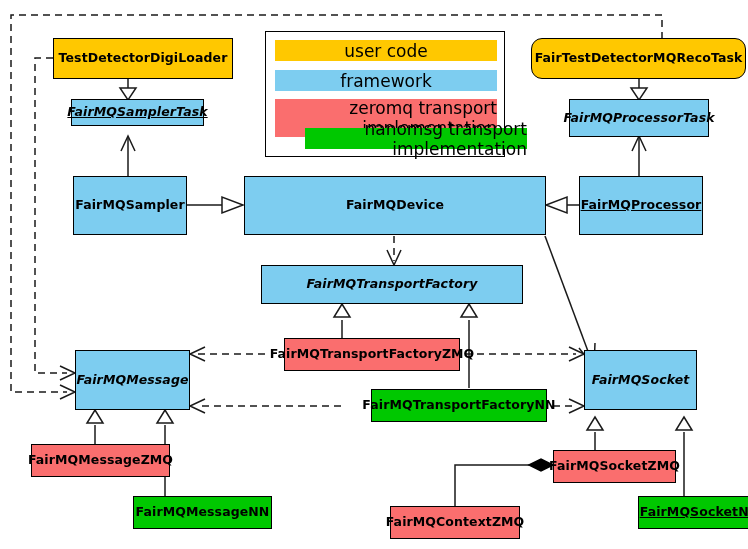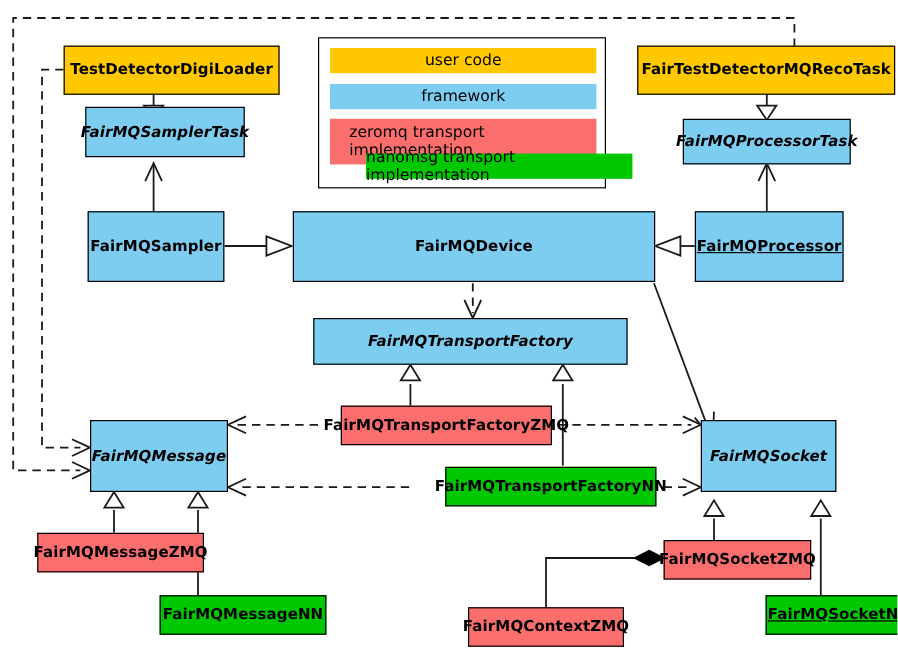--- a/index.html
+++ b/index.html
@@ -43,24 +43,25 @@
     box-sizing: border-box;
     border: 1.6px solid #000000;
     background: #ffffff;
   }
   .legend-row {
     position: absolute;
     box-sizing: border-box;
     display: flex;
     align-items: center;
     justify-content: center;
-    font-size: 13px;
+    font-size: 17px;
     font-weight: normal;
     color: #000000;
     font-family: "DejaVu Sans", "Liberation Sans", sans-serif;
+    text-align: right;
   }
 
   svg.overlay {
     position: absolute;
     left: 0;
     top: 0;
     width: 748px;
     height: 549px;
     pointer-events: none;
   }
@@ -179,25 +180,25 @@
     </div>
     <div class="legend-row c-nn" style="left:9px; top:96px; width:222px; height:21px;">
       <span>nanomsg transport implementation</span>
     </div>
   </div>
 
   <div class="node c-user" style="left:53px; top:38px; width:180px; height:41px;">
     <span>TestDetectorDigiLoader</span>
   </div>
 
-  <div class="node c-user" style="left:531px; top:38px; width:215px; height:41px;">
+  <div class="node c-user" style="left:531px; top:38px; width:215px; height:41px;border-radius:11px;">
     <span>FairTestDetectorMQRecoTask</span>
   </div>
 
-  <div class="node c-framework abstract" style="left:71px; top:89px; width:133px; height:42px;">
+  <div class="node c-framework abstract" style="left:71px; top:99px; width:133px; height:27px;text-decoration:underline;">
     <span>FairMQSamplerTask</span>
   </div>
 
   <div class="node c-framework abstract" style="left:569px; top:99px; width:140px; height:38px;">
     <span>FairMQProcessorTask</span>
   </div>
 
   <div class="node c-framework" style="left:73px; top:176px; width:114px; height:59px;">
     <span>FairMQSampler</span>
   </div>

